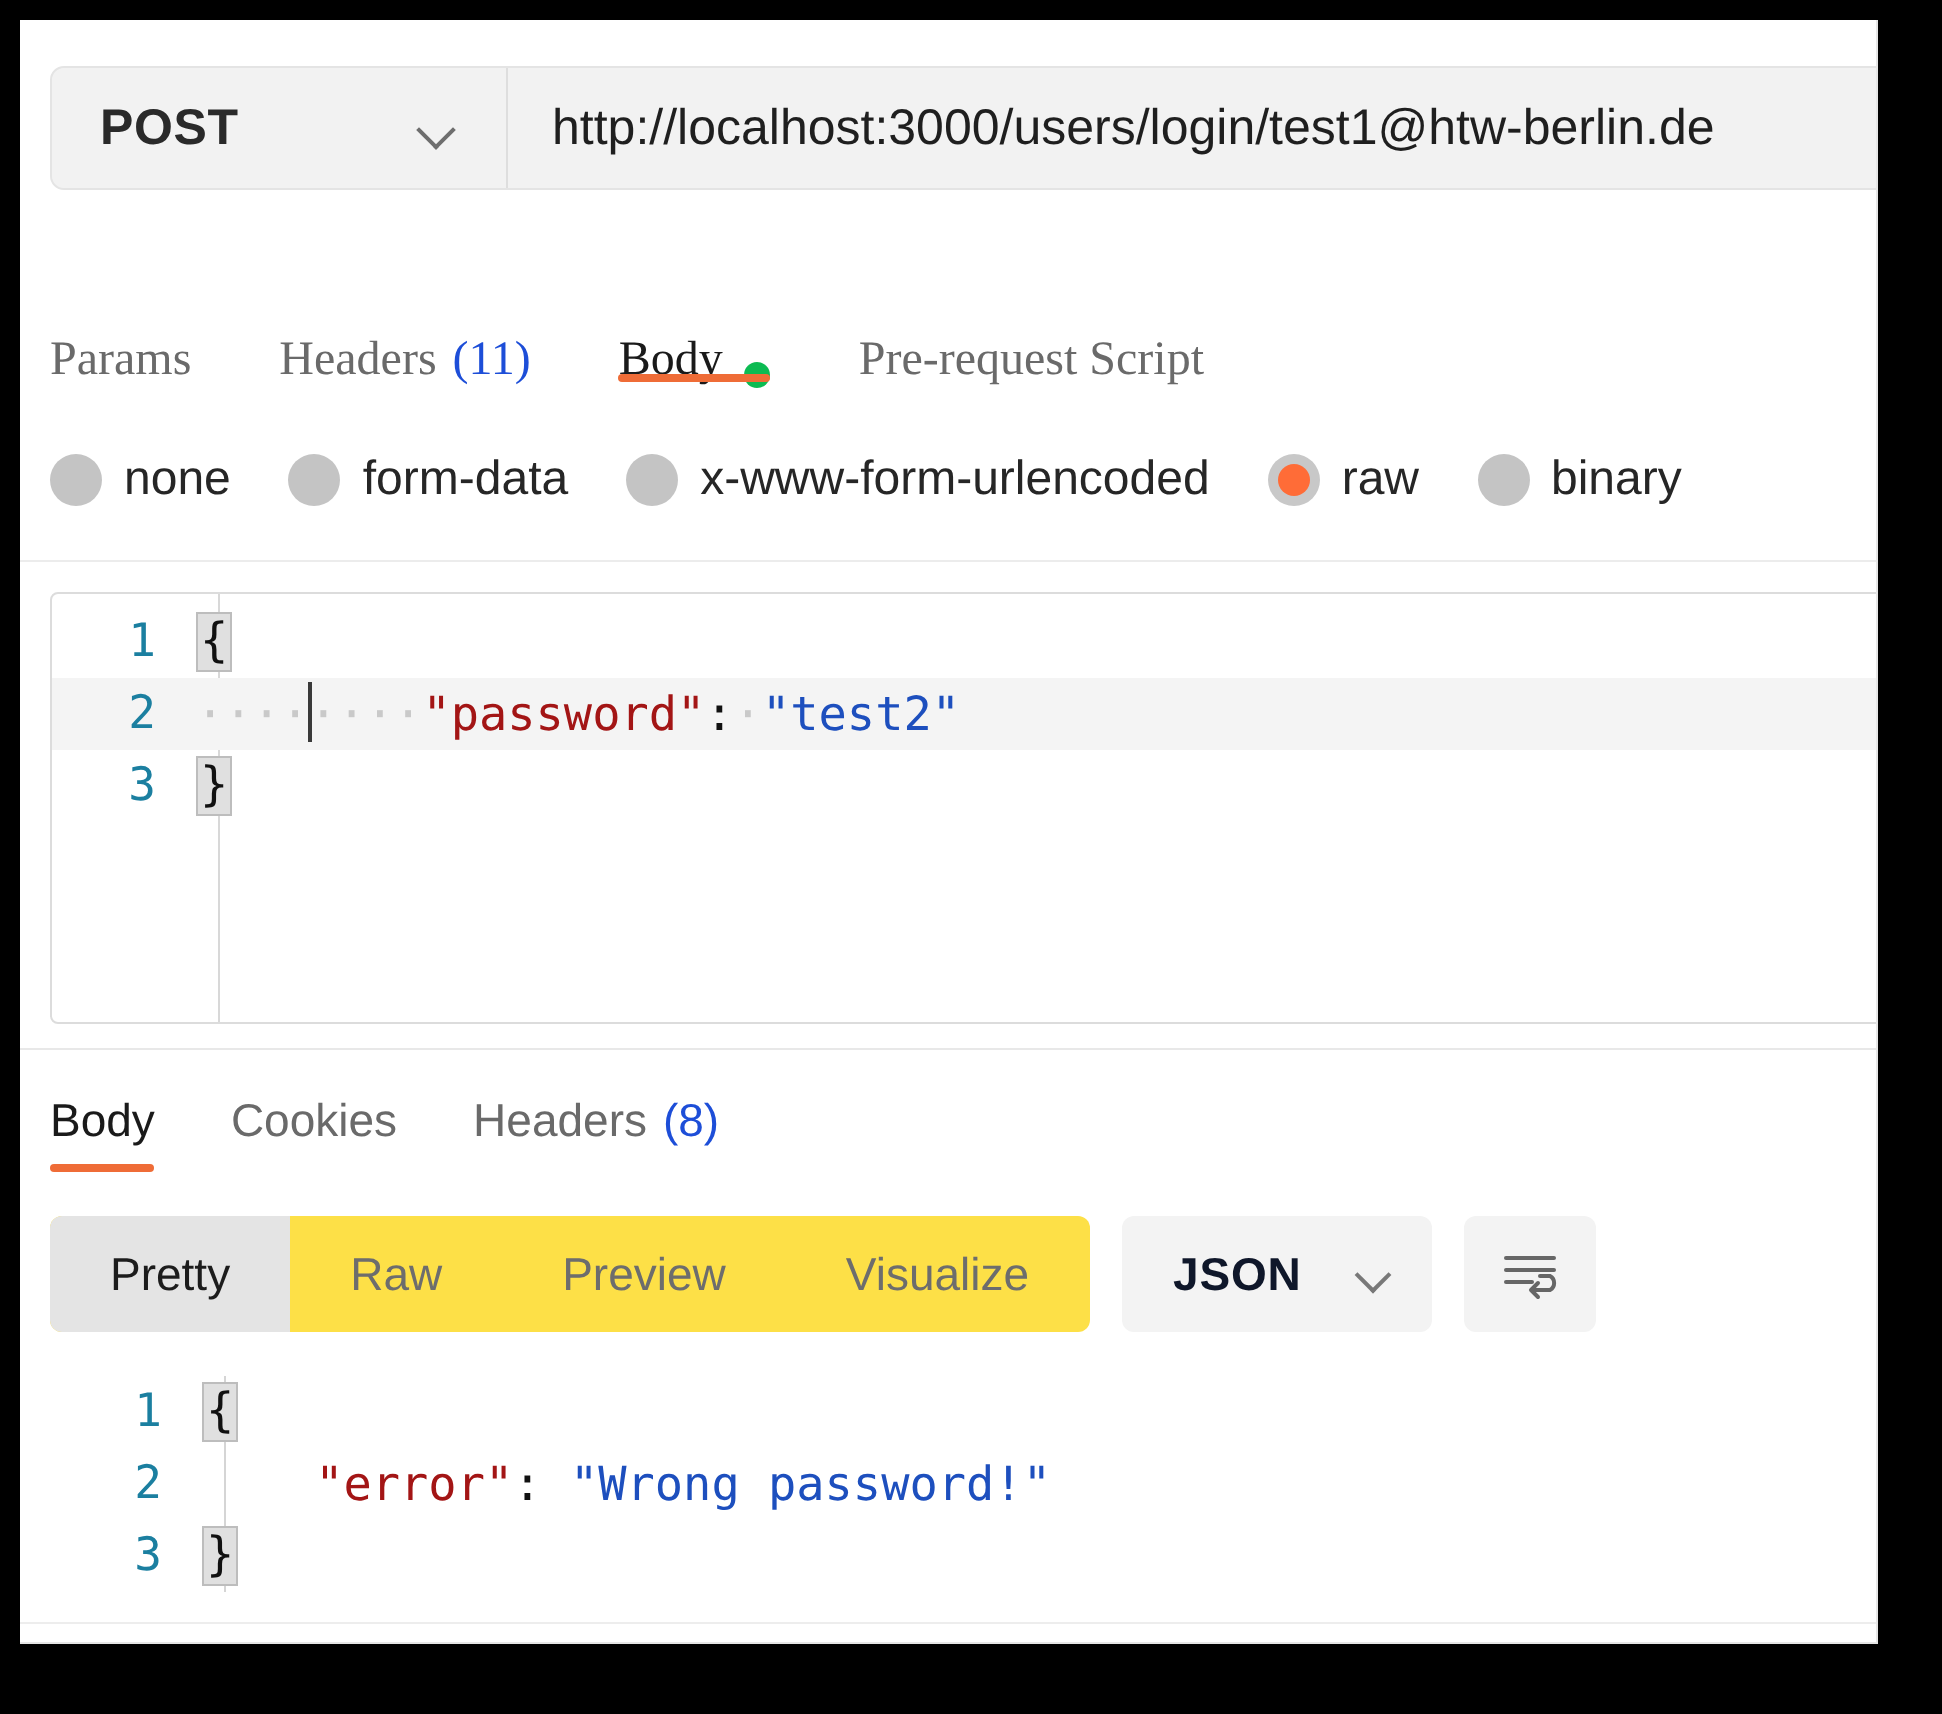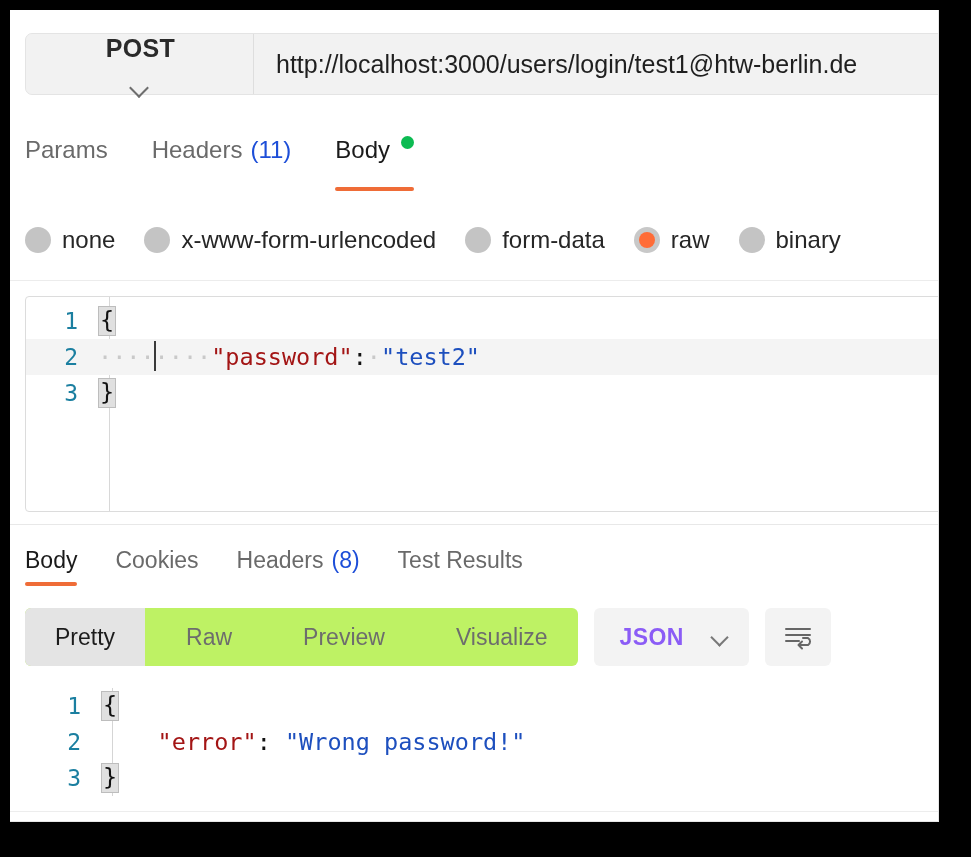--- a/index.html
+++ b/index.html
@@ -35,21 +35,20 @@
   }
   .method-select {
     width: 228px;
     display: flex; align-items: center;
     padding: 0 22px 0 24px;
     justify-content: space-between;
     border-right: 1px solid #dedede;
     cursor: pointer;
     background: #f2f2f2;
     border-radius: 7px 0 0 7px;
-    flex-direction: column;
   }
   .method-label {
     font-size: 25px;
     font-weight: bold;
     color: #2a2a2a;
     letter-spacing: 0.3px;
   }
   .chev {
     width: 22px; height: 13px;
     display: inline-block;
@@ -82,23 +81,24 @@
     left: 15px; top: 126px;
     width: 980px; height: 58px;
     display: flex; align-items: center;
     white-space: nowrap;
   }
   .req-tab {
     position: relative;
     font-size: 24px;
     color: #6a6a6a;
     margin-right: 44px;
-    display: flex; align-items: flex-start;
+    display: flex; align-items: flex-end;
     height: 58px;
     cursor: pointer;
+    font-family: Liberation Serif, serif;
   }
   .req-tab.active { color: #1a1a1a; }
   .req-tab.active::after {
     content: "";
     position: absolute;
     left: 0; right: 0; bottom: 3px;
     height: 4px;
     background: #ef6c37;
     border-radius: 2px;
   }
@@ -250,25 +250,24 @@
   }
 
   
   .view-toolbar {
     position: absolute;
     left: 15px; top: 598px;
     display: flex; align-items: center;
   }
   .seg-group {
     display: flex;
-    background: #bef264;
+    background: #fde047;
     border-radius: 6px;
     overflow: hidden;
     height: 58px;
-    gap: 11px;
   }
   .seg {
     padding: 0 30px;
     height: 58px;
     display: flex; align-items: center;
     font-size: 23px;
     color: #6d6d6d;
     cursor: pointer;
   }
   .seg.active {
@@ -281,21 +280,21 @@
     min-width: 155px;
     background: #f3f3f3;
     border-radius: 6px;
     display: flex; align-items: center;
     justify-content: space-between;
     padding: 0 18px 0 26px;
     cursor: pointer;
   }
   .json-select .lbl {
     font-size: 23px;
-    color: #8b5cf6;
+    color: #0f172a;
     font-weight: bold;
     letter-spacing: 0.4px;
   }
   .chev-sm {
     width: 20px; height: 12px;
     position: relative;
     display: inline-block;
     margin-left: 14px;
   }
   .chev-sm::before {
@@ -353,34 +352,37 @@
       <span>Params</span>
     </div>
     <div class="req-tab">
       <span>Headers</span>
       <span class="count-green">(11)</span>
     </div>
     <div class="req-tab active">
       <span>Body</span>
       <span class="dot-green"></span>
     </div>
+    <div class="req-tab">
+      <span>Pre-request Script</span>
+    </div>
   </div>
 
   <div class="radio-row">
     <div class="radio-item">
       <span class="radio-dot"></span>
       <span class="radio-label">none</span>
     </div>
     <div class="radio-item">
       <span class="radio-dot"></span>
-      <span class="radio-label">x-www-form-urlencoded</span>
+      <span class="radio-label">form-data</span>
     </div>
     <div class="radio-item">
       <span class="radio-dot"></span>
-      <span class="radio-label">form-data</span>
+      <span class="radio-label">x-www-form-urlencoded</span>
     </div>
     <div class="radio-item selected">
       <span class="radio-dot"></span>
       <span class="radio-label">raw</span>
     </div>
     <div class="radio-item">
       <span class="radio-dot"></span>
       <span class="radio-label">binary</span>
     </div>
   </div>
@@ -417,23 +419,20 @@
   <div class="resp-tabs">
     <div class="resp-tab active">
       <span>Body</span>
     </div>
     <div class="resp-tab">
       <span>Cookies</span>
     </div>
     <div class="resp-tab">
       <span>Headers</span>
       <span class="count-green">(8)</span>
-    </div>
-    <div class="resp-tab">
-      <span>Test Results</span>
     </div>
   </div>
 
   <div class="view-toolbar">
     <div class="seg-group">
       <div class="seg active">
         <span>Pretty</span>
       </div>
       <div class="seg">
         <span>Raw</span>

